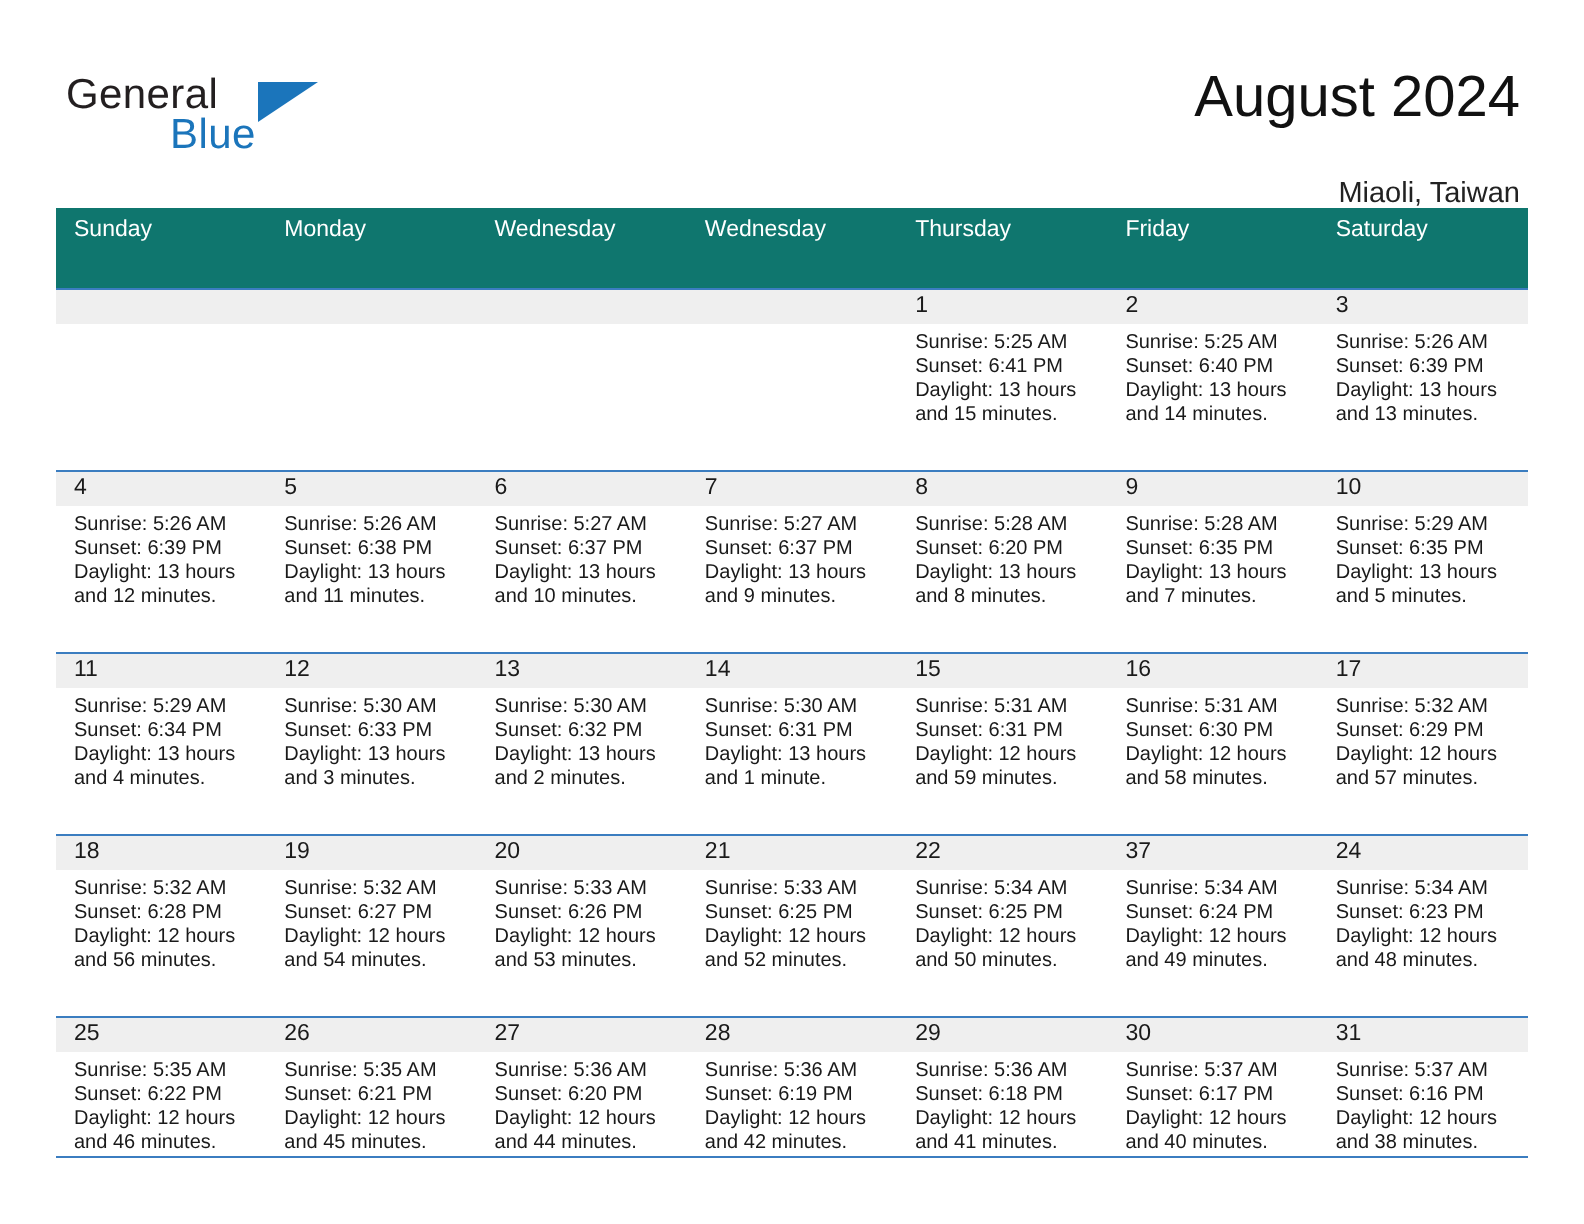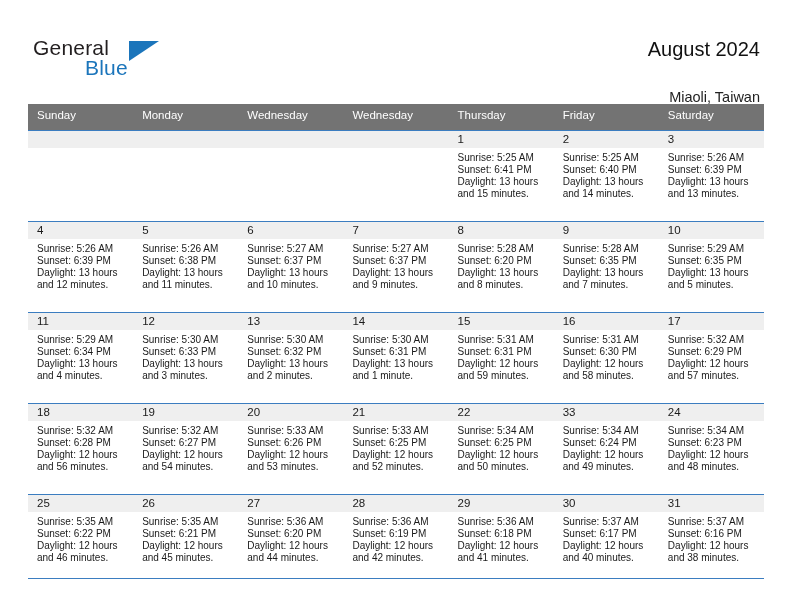--- a/index.html
+++ b/index.html
@@ -64,21 +64,21 @@
     border-right: 30px solid transparent;
   }
 
   .title-block {
     position: absolute;
     right: 32px;
     top: 31px;
     text-align: right;
   }
   .cal-title {
-    font-size: 20px;
+    font-size: 29px;
     font-weight: normal;
     color: #111111;
     line-height: 36px;
     white-space: nowrap;
     font-family: "Liberation Sans", sans-serif;
   }
   .cal-subtitle {
     font-size: 14.5px;
     color: #222222;
     line-height: 20px;
@@ -90,26 +90,26 @@
   
   .calendar {
     position: absolute;
     left: 28px;
     top: 104px;
     width: 736px;
     border-collapse: collapse;
     table-layout: fixed;
   }
   .calendar th {
-    background: #737373;
+    background: #0f766e;
     color: #ffffff;
     font-size: 11.5px;
     font-weight: normal;
     text-align: left;
-    padding: 5px 0 9px 9px;
+    padding: 5px 0 23px 9px;
     height: 20px;
     box-sizing: border-box;
     font-family: "Liberation Sans", sans-serif;
   }
   .calendar td {
     width: 105.14px;
     vertical-align: top;
     padding: 0;
     border-top: 1.4px solid #3b7dc0;
     background: #ffffff;
@@ -459,21 +459,21 @@
               <div class="cell-body">
                 <div>Sunrise: 5:34 AM</div>
                 <div>Sunset: 6:25 PM</div>
                 <div class="daylight">Daylight: 12 hours</div>
                 <div class="daylight">and 50 minutes.</div>
               </div>
             </div>
           </td>
           <td>
             <div class="cell-inner">
-              <div class="daynum-band">33</div>
+              <div class="daynum-band">37</div>
               <div class="cell-body">
                 <div>Sunrise: 5:34 AM</div>
                 <div>Sunset: 6:24 PM</div>
                 <div class="daylight">Daylight: 12 hours</div>
                 <div class="daylight">and 49 minutes.</div>
               </div>
             </div>
           </td>
           <td>
             <div class="cell-inner">

